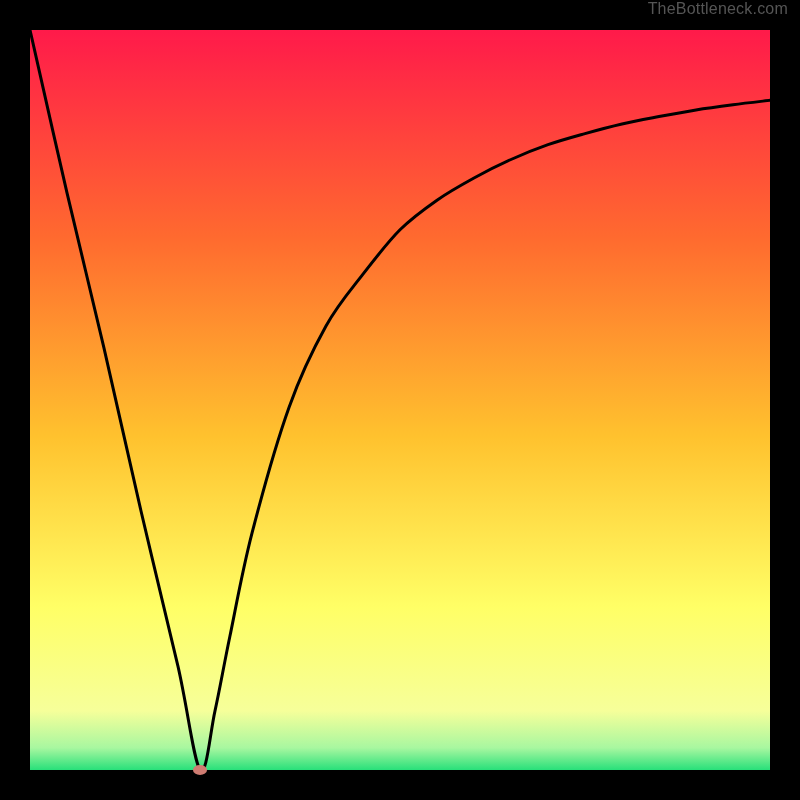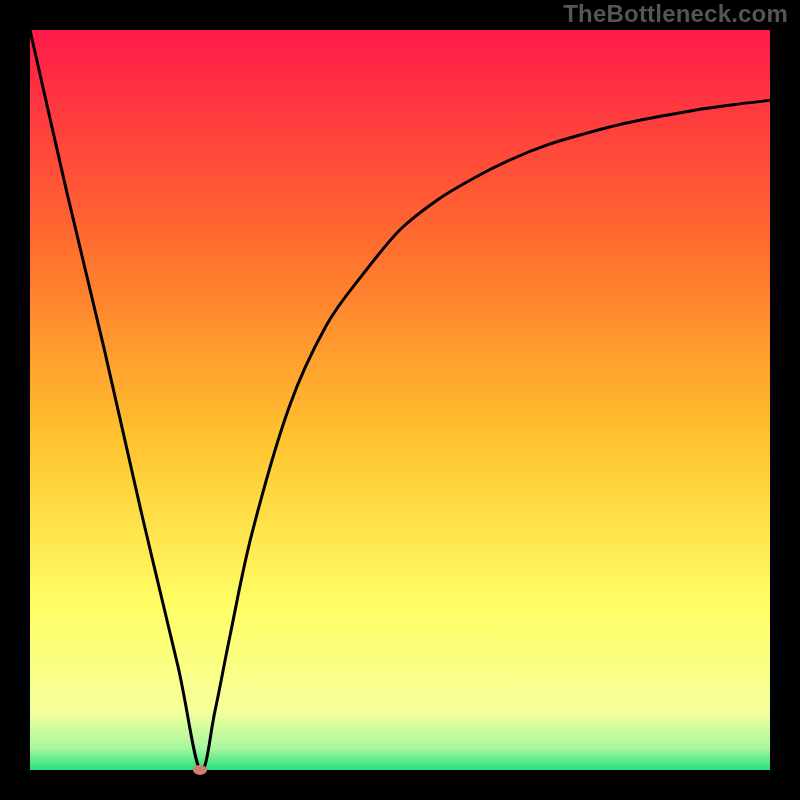--- a/index.html
+++ b/index.html
@@ -14,22 +14,22 @@
     position: relative;
     width: 800px;
     height: 800px;
     background: #000;
   }
   .attribution {
     position: absolute;
     top: 0;
     right: 12px;
     color: #555;
-    font-size: 24px;
-    font-weight: 700;
+    font-size: 16px;
+    font-weight: 400;
     letter-spacing: 0.2px;
     user-select: none;
     margin-left: 48px;
   }
   .plot-area {
     position: absolute;
     left: 30px;
     top: 30px;
     width: 740px;
     height: 740px;

